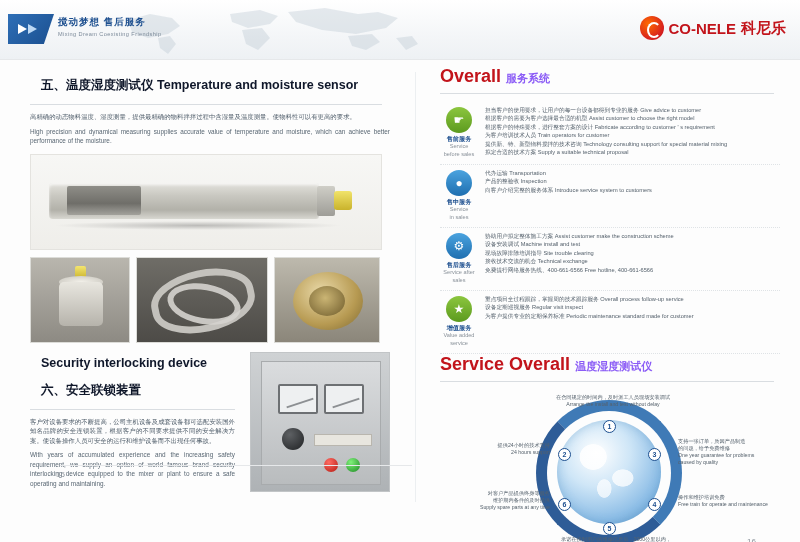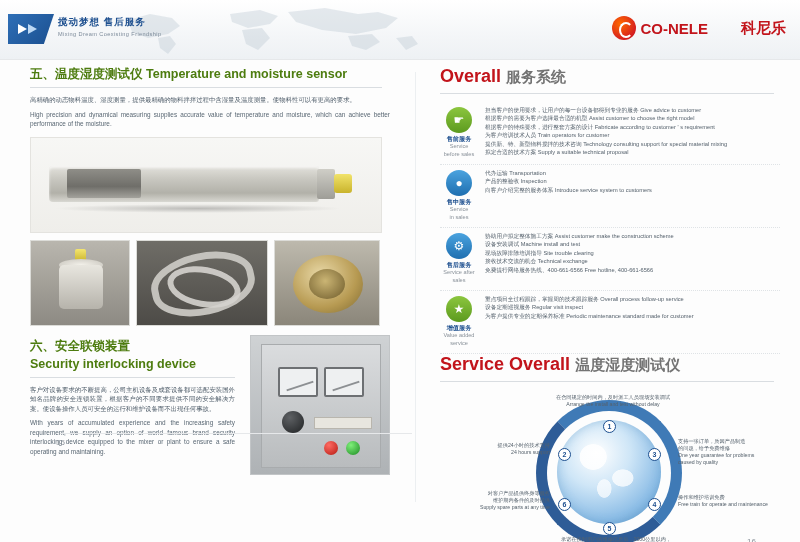--- a/index.html
+++ b/index.html
@@ -58,29 +58,29 @@
   .brand-mark {
     width:24px; height:24px; border-radius:50%;
     background:radial-gradient(circle at 35% 32%, #ff6a00 0%, #d61f1f 70%, #a31212 100%);
     position:relative;
   }
   .brand-mark:after{
     content:""; position:absolute; left:7px; top:6px; width:10px; height:12px;
     border:2px solid #fff; border-right-color:transparent; border-radius:50%;
   }
   .brand-en { font-size:15px; font-weight:bold; color:#c2141b; letter-spacing:0px; }
-  .brand-cn { font-size:15px; font-weight:bold; color:#c2141b;margin-left:28px; }
+  .brand-cn { font-size:15px; font-weight:bold; color:#c2141b; }
 
   
   .left-col { position:absolute; left:30px; top:66px; width:360px; }
   .right-col{ position:absolute; left:440px; top:66px; width:340px; }
   .divider-v { position:absolute; left:415px; top:72px; width:1px; height:430px; background:#eceff1; }
 
   h2.sec-cn {
-    margin:0; font-size:12.5px; color:#4d7c0f; font-weight:bold; line-height:16px;
+    margin:11px; font-size:12.5px; color:#0f172a; font-weight:bold; line-height:16px;
   }
   .sec-rule { width:352px; height:1px; background:#d9dde1; margin:5px 0 7px 0; }
   p.body {
     margin:0 0 5px 0; font-size:6.4px; color:#4d5b68; line-height:9.5px; text-align:justify;
   }
   p.body.en { color:#5a6874; }
 
   
   .hero {
     position:relative; margin-top:8px; width:352px; height:96px;
@@ -154,21 +154,21 @@
     background:radial-gradient(circle at 35% 30%, #5e6164, #1f2123); }
   .lamp-red { position:absolute; left:62px; top:96px; width:14px; height:14px; border-radius:50%;
     background:radial-gradient(circle at 35% 30%, #ff6b63, #b51a12); }
   .lamp-green{ position:absolute; left:84px; top:96px; width:14px; height:14px; border-radius:50%;
     background:radial-gradient(circle at 35% 30%, #7ff07a, #1d8a23); }
   .label-strip { position:absolute; left:52px; top:72px; width:58px; height:12px;
     background:#e8e6df; border:1px solid #b9b6ae; }
 
   
   h2.svc-title { margin:0; font-size:18px; color:#c2141b; font-weight:bold; }
-  h2.svc-title .cn { color:#737373; font-size:15px; }
+  h2.svc-title .cn { color:#8b5cf6; font-size:11px; }
   .svc-rule { width:334px; height:1px; background:#d9dde1; margin:6px 0 8px 0; }
 
   .svc-row { display:flex; gap:7px; padding:4px 0 6px 0; border-bottom:1px dotted #dfe3e6; }
   .svc-row:last-child { border-bottom:none; }
   .svc-icon { flex:0 0 38px; text-align:center; }
   .ico-circle {
     width:26px; height:26px; border-radius:50%; margin:1px auto 2px auto;
     display:flex; align-items:center; justify-content:center; color:#fff; font-size:12px;
   }
   .ico-1 { background:linear-gradient(180deg,#8cc63f,#5c9a1e); }
@@ -277,22 +277,22 @@
         <span class="coil"></span>
         <span class="coil2"></span>
       </div>
       <div class="photo p3">
         <span class="ring"></span>
         <span class="ring-in"></span>
       </div>
     </div>
 
     <div class="sec6">
+      <h2 class="sec-cn" style="margin-top:2px;">Security interlocking device</h2>
       <h2 class="sec-cn">六、安全联锁装置</h2>
-      <h2 class="sec-cn" style="margin-top:2px;">Security interlocking device</h2>
       <div class="sec-rule" style="width:205px;"></div>
 
       <div class="sec6-text">
         <p class="body">客户对设备要求的不断提高，公司主机设备及成套设备都可选配安装国外知名品牌的安全连锁装置，根据客户的不同要求提供不同的安全解决方案。使设备操作人员可安全的运行和维护设备而不出现任何事故。</p>
         <p class="body en">With years of accumulated experience and the increasing safety requirement, we supply an option of world famous brand security interlocking device equipped to the mixer or plant to ensure a safe operating and maintaining.</p>
       </div>
 
       <div class="sec6-photo">
         <div class="panel">
           <div class="meter m1"></div>

